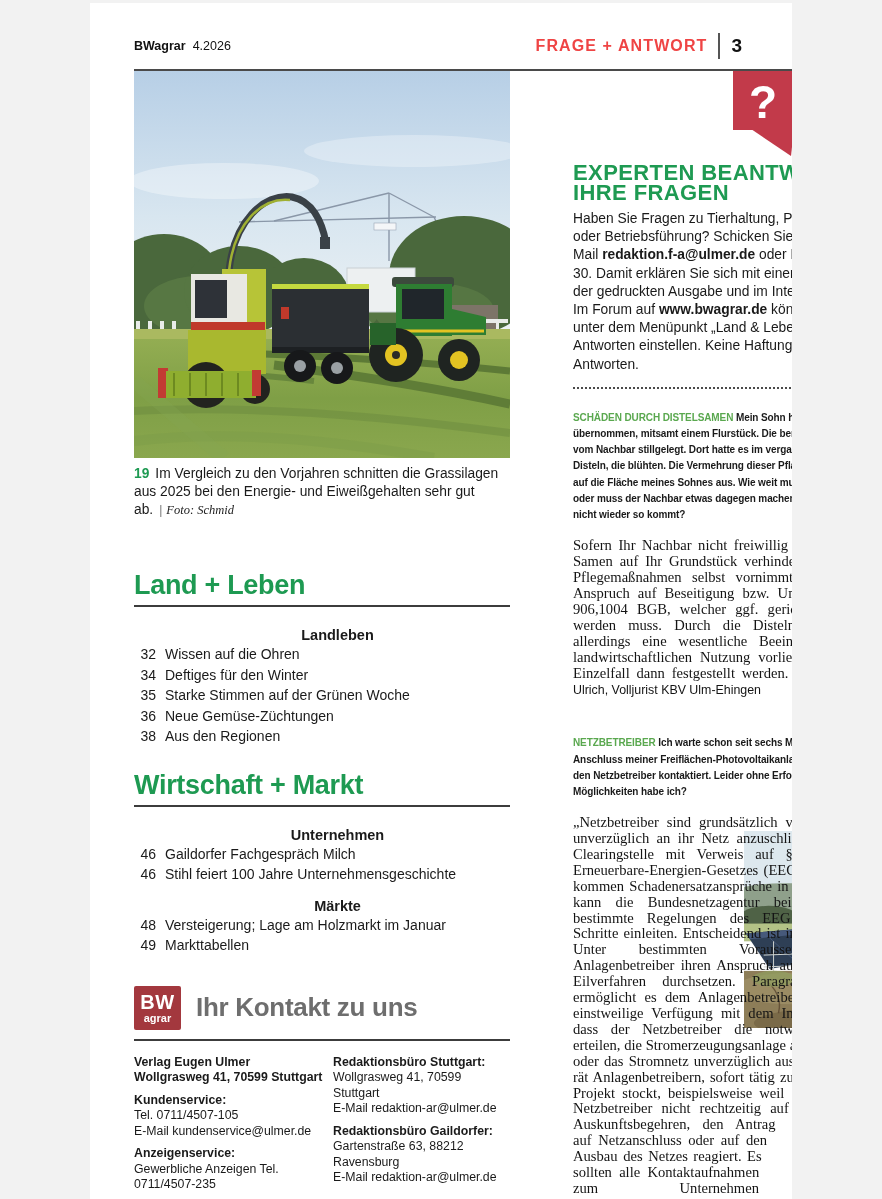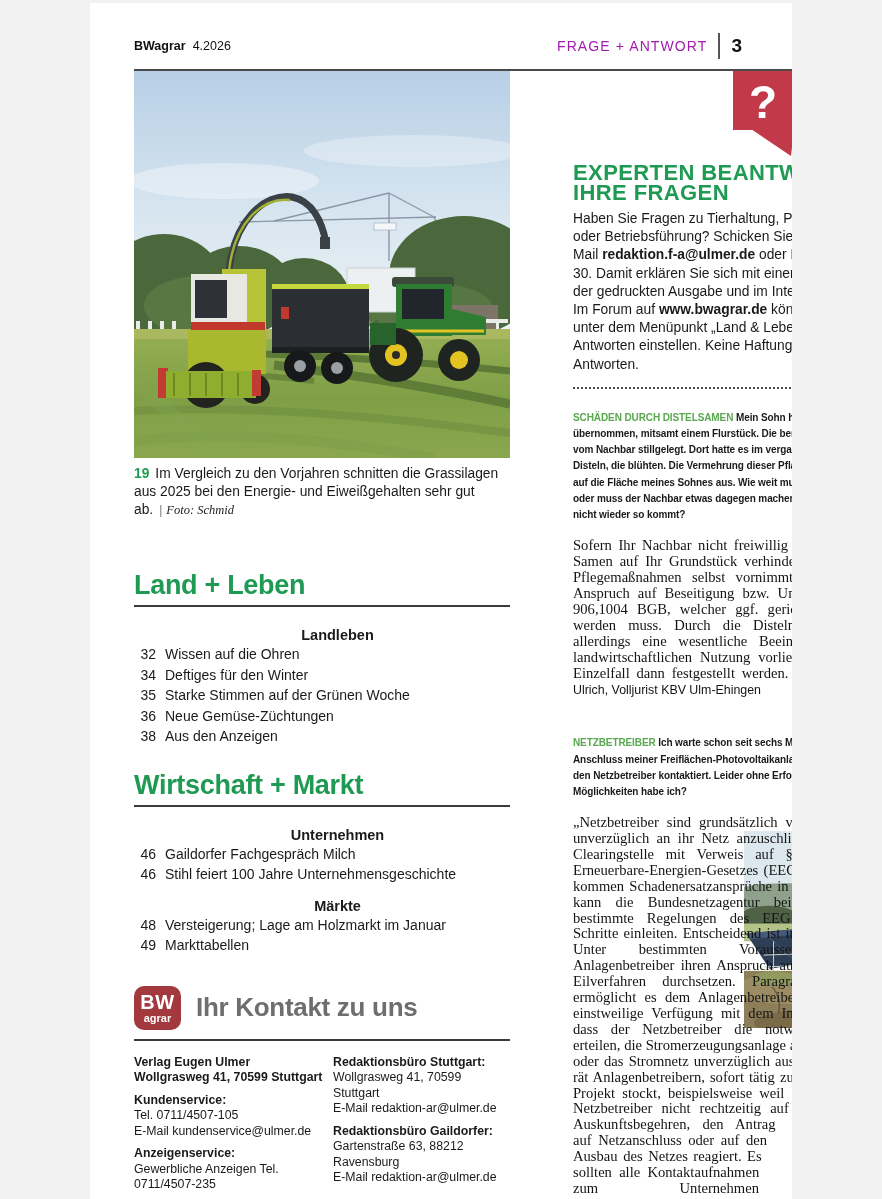--- a/index.html
+++ b/index.html
@@ -4,21 +4,21 @@
 <style>
   html,body{margin:0;padding:0;background:#f2f2f2;}
   .page{position:relative;width:702px;height:1199px;background:#ffffff;margin:3px auto;
         font-family:"Liberation Sans",sans-serif;color:#1a1a1a;overflow:hidden;}
 
   
   .hdr-left{position:absolute;left:44px;top:36px;font-size:12.5px;color:#111;}
   .hdr-left .mag{font-weight:bold;}
   .hdr-left .iss{margin-left:7px;font-weight:normal;}
   .hdr-right{position:absolute;right:50px;top:30px;display:flex;align-items:center;gap:11px;}
-  .hdr-section{color:#a21caf;font-weight:normal;font-size:14px;letter-spacing:1.1px;}
+  .hdr-section{color:#ef4444;font-weight:bold;font-size:16px;letter-spacing:1.1px;}
   .hdr-div{width:2px;height:26px;background:#555;}
   .hdr-page{font-size:19px;font-weight:bold;color:#111;}
   .hdr-rule{position:absolute;left:44px;top:66px;width:794px;height:2px;background:#4a4a4a;}
 
   
   .bubble{position:absolute;top:68px;}
   .bubble svg{display:block;}
 
   
   .col-left{position:absolute;left:44px;top:68px;width:376px;}
@@ -34,21 +34,21 @@
   .toc-title{margin-top:52px;font-size:27px;font-weight:bold;color:#1e9a52;letter-spacing:-0.3px;line-height:28px;}
   .toc-rule{margin-top:6px;height:2px;background:#3c3c3c;width:100%;}
   .toc-group{margin-top:20px;}
   .toc-group.sub{margin-top:13px;}
   .toc-ghead{font-size:14.5px;font-weight:bold;margin-left:31px;line-height:17px;text-align:center;}
   .toc-item{display:flex;font-size:14px;line-height:20.5px;}
   .toc-page{width:22px;text-align:right;flex:0 0 22px;}
   .toc-label{margin-left:9px;}
 
   .brand-row{margin-top:30px;display:flex;align-items:center;}
-  .brand-logo{width:47px;height:44px;background:#a3383e;border-radius:10px;color:#fff;
+  .brand-logo{width:47px;height:44px;background:#a3383e;border-radius:2px;color:#fff;
               display:flex;flex-direction:column;align-items:center;justify-content:center;line-height:1;}
   .brand-logo .l1{font-size:20px;font-weight:bold;letter-spacing:0.5px;}
   .brand-logo .l2{font-size:11px;font-weight:bold;margin-top:1px;}
   .contact-title{margin-left:15px;font-size:26px;font-weight:bold;color:#6e6e6e;letter-spacing:-0.3px;}
   .contact-rule{margin-top:9px;height:2px;background:#3c3c3c;width:100%;}
   .contact-grid{margin-top:14px;display:flex;font-size:12.3px;line-height:15.5px;}
   .cg-left{width:199px;flex:0 0 199px;}
   .cg-right{flex:1;}
   .c-block{margin-bottom:7px;}
   .c-b{font-weight:bold;}
@@ -244,21 +244,21 @@
       <div class="toc-item">
           <span class="toc-page">35</span>
           <span class="toc-label">Starke Stimmen auf der Grünen Woche</span>
         </div>
       <div class="toc-item">
           <span class="toc-page">36</span>
           <span class="toc-label">Neue Gemüse-Züchtungen</span>
         </div>
       <div class="toc-item">
           <span class="toc-page">38</span>
-          <span class="toc-label">Aus den Anzeigen</span>
+          <span class="toc-label">Aus den Regionen</span>
         </div>
     </div>
 
     <div class="toc-title" style="margin-top:24px;">Wirtschaft + Markt</div>
     <div class="toc-rule"></div>
     <div class="toc-group">
       <div class="toc-ghead">Unternehmen</div>
       <div class="toc-item">
           <span class="toc-page">46</span>
           <span class="toc-label">Gaildorfer Fachgespräch Milch</span>

